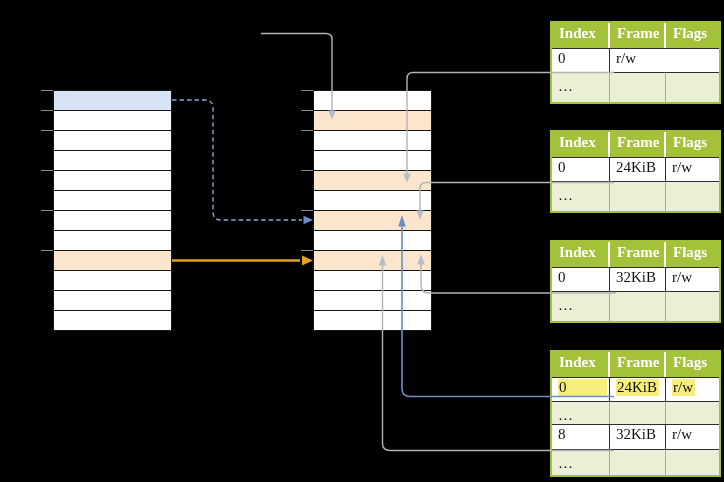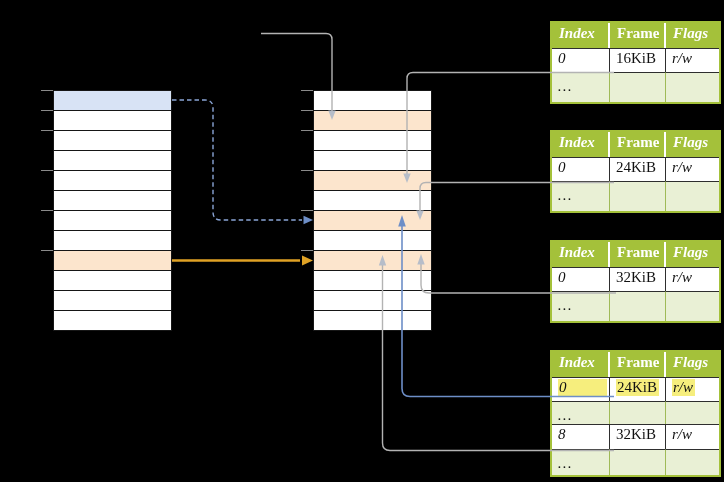--- a/index.html
+++ b/index.html
@@ -13,21 +13,21 @@
   .memcol{position:absolute;top:90px;width:117px;border:1px solid var(--memborder,#161616);}
   #vcol{left:53px;} #pcol{left:313px;}
   .memrow{height:19px;border-bottom:1px solid var(--memborder,#161616);}
   .memrow:last-child{border-bottom:none;}
   
   .ftable{position:absolute;left:550px;width:167px;border:2px solid var(--green,#9cb838);
           background:#fff;font-size:15px;color:#111;}
   #ft1{top:21px;} #ft2{top:130px;} #ft3{top:240px;} #ft4{top:350px;}
   .frow{display:flex;}
   .fcell{box-sizing:border-box;overflow:hidden;white-space:nowrap;}
-  .c1{width:58px;font-style:italic;} .c2{width:56px;} .c3{flex:1;font-style:italic;}
+  .c1{width:58px;} .c2{width:56px;} .c3{flex:1;}
   .hc{background:var(--green,#a4c13a);color:#fff;font-weight:bold;height:25px;
       padding:2px 0 0 7px;border-right:2px solid #fff;}
   .hc.c3{border-right:none;}
   .bc{padding:1px 0 0 6px;border-top:1px solid var(--cellborder,#2e2e2e);
       border-right:1px solid var(--cellborder,#2e2e2e);background:#fff;}
   .bc.c3{border-right:none;}
   .dotsrow .bc{background:var(--lightgreen,#e9f0d5);border-right-color:#9fba57;padding-top:5px;}
   .hl{background:var(--yellow,#f6ee7d);padding:0 2px 1px 1px;}
   .hlwide{display:inline-block;width:46px;}
   
@@ -69,21 +69,20 @@
     </div>
 
   <div id="ft1" class="ftable">
       <div class="frow fhead">
         <div class="fcell hc c1">Index</div>
         <div class="fcell hc c2">Frame</div>
         <div class="fcell hc c3">Flags</div>
       </div>
       <div class="frow fbody">
         <div class="fcell bc c1" style="height: 24px;"><span>0</span></div>
-        <div class="fcell bc c2" style="height: 24px;"><span>16KiB</span></div>
         <div class="fcell bc c3" style="height: 24px;"><span>r/w</span></div>
       </div>
       <div class="frow fbody dotsrow">
         <div class="fcell bc c1" style="height: 30px;"><span>…</span></div>
         <div class="fcell bc c2" style="height: 30px;"></div>
         <div class="fcell bc c3" style="height: 30px;"></div>
       </div>
     </div>
   <div id="ft2" class="ftable">
       <div class="frow fhead">

